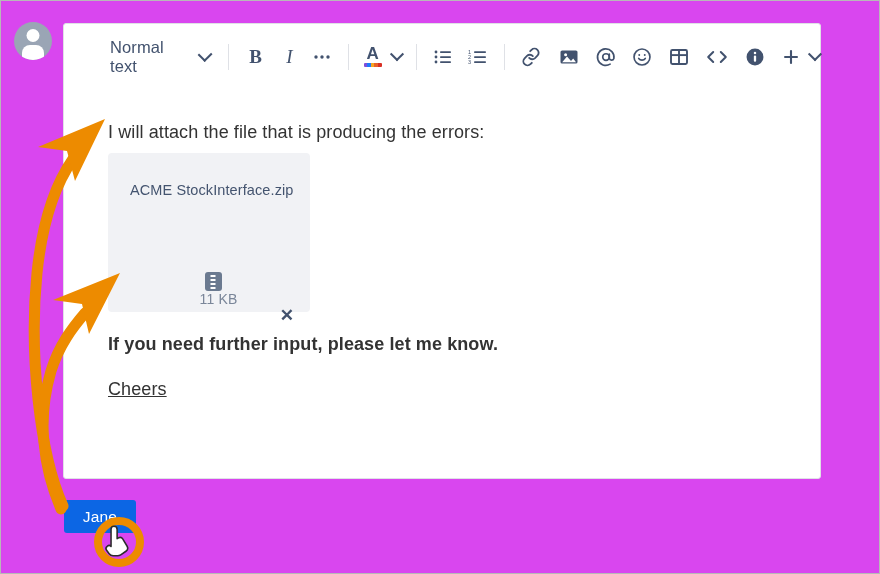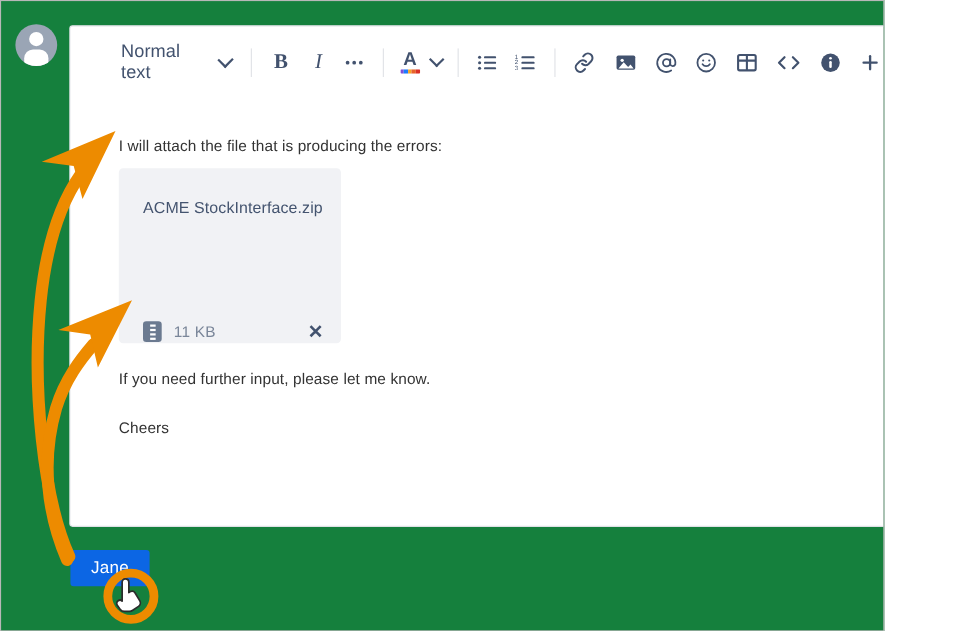--- a/index.html
+++ b/index.html
@@ -6,23 +6,23 @@
     margin: 0;
     padding: 0;
     background: #ffffff;
   }
   body {
     font-family: "Liberation Sans", sans-serif;
     -webkit-font-smoothing: antialiased;
   }
   #page {
     position: relative;
-    width: 804px;
+    width: 880px;
     height: 574px;
-    background: #15803d;
+    background: #d946ef;
     box-sizing: border-box;
     border: 1px solid #b8b8b8;
     overflow: hidden;
   }
 
   
   .avatar {
     position: absolute;
     left: 13px;
     top: 21px;
@@ -151,29 +151,29 @@
   }
 
   
   .doc {
     position: absolute;
     left: 44px;
     top: 96px;
     right: 30px;
   }
   .para {
-    font-size: 14px;
+    font-size: 18px;
     color: #333333;
     line-height: 24px;
     margin: 0;
     letter-spacing: .1px;
   }
   .p-intro { margin-bottom: 9px; }
-  .p-mid { margin-top: 20px; }
-  .p-cheers { margin-top: 21px; }
+  .p-mid { margin-top: 20px; font-weight: bold; }
+  .p-cheers { margin-top: 21px; text-decoration: underline; }
   .p-name { margin-top: 7px; }
 
   
   .attach-card {
     position: relative;
     width: 202px;
     height: 159px;
     background: #f1f2f5;
     border-radius: 4px;
     box-sizing: border-box;
@@ -185,24 +185,25 @@
     right: 16px;
     font-size: 14.5px;
     line-height: 21px;
     color: #44546f;
     letter-spacing: .1px;
   }
   .attach-foot {
     position: absolute;
     left: 22px;
     right: 14px;
-    bottom: 0;
+    bottom: 18px;
     height: 22px;
     display: flex;
     align-items: center;
+    flex-direction: column;
   }
   .zip-icon {
     width: 17px;
     height: 19px;
     border-radius: 3px;
     background: #6b7a90;
     position: relative;
     flex: none;
   }
   .zip-icon .zbar {

